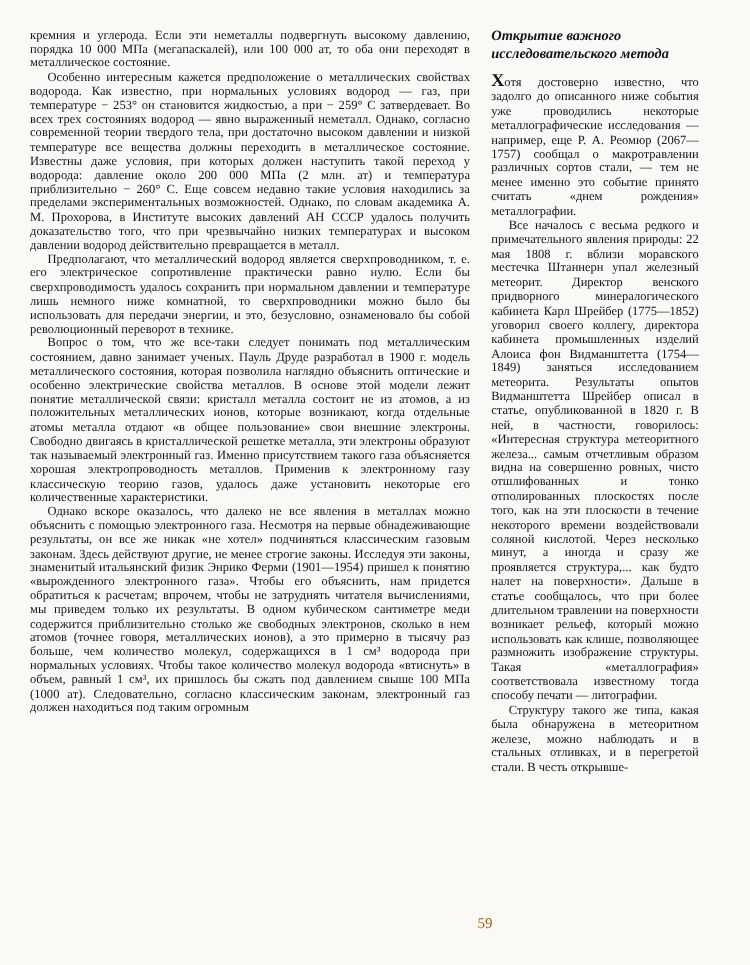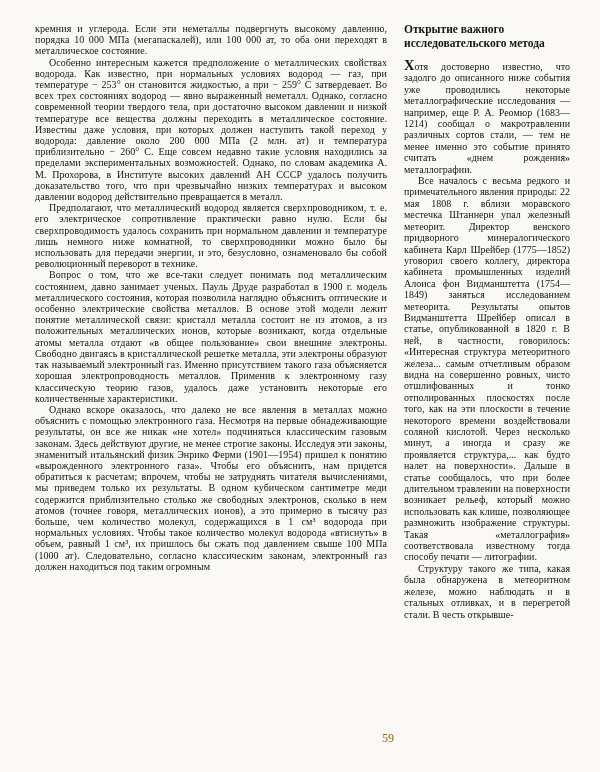--- a/index.html
+++ b/index.html
@@ -6,21 +6,21 @@
     margin: 0;
     padding: 0;
     background: #f6f5f2;
   }
   .page {
     position: relative;
     width: 600px;
     height: 772px;
     background: #faf9f6;
     box-sizing: border-box;
-    padding: 23px 30px 0 35px;
+    padding: 23px 30px 0 24px;
     overflow: hidden;
     font-family: "Liberation Serif", "DejaVu Serif", serif;
     color: #141414;
   }
   .columns {
     display: flex;
     gap: 17px;
   }
   .col {
     text-align: justify;
@@ -39,20 +39,21 @@
     line-height: 11.4px;
   }
   p {
     margin: 0;
     text-indent: 14px;
   }
   p.noindent {
     text-indent: 0;
   }
   .section-heading {
+    font-style: italic;
     font-weight: bold;
     font-size: 11.5px;
     line-height: 13.5px;
     margin: 0 0 10px 0;
     text-align: left;
     hyphens: none;
   }
   .dropcap {
     font-size: 14.5px;
     font-weight: bold;
@@ -77,21 +78,21 @@
     <div class="col col-left">
       <p class="noindent">кремния и углерода. Если эти неметаллы подвергнуть высокому давлению, порядка 10&nbsp;000 МПа (мегапаскалей), или 100&nbsp;000 ат, то оба они переходят в металлическое состояние.</p>
       <p>Особенно интересным кажется предположение о металлических свойствах водорода. Как известно, при нормальных условиях водород — газ, при температуре − 253° он становится жидкостью, а при − 259° С затвердевает. Во всех трех состояниях водород — явно выраженный неметалл. Однако, согласно современной теории твердого тела, при достаточно высоком давлении и низкой температуре все вещества должны переходить в металлическое состояние. Известны даже условия, при которых должен наступить такой переход у водорода: давление около 200&nbsp;000 МПа (2 млн. ат) и температура приблизительно − 260° С. Еще совсем недавно такие условия находились за пределами экспериментальных возможностей. Однако, по словам академика А. М. Прохорова, в Институте высоких давлений АН СССР удалось получить доказательство того, что при чрезвычайно низких температурах и высоком давлении водород действительно превращается в металл.</p>
       <p>Предполагают, что металлический водород является сверхпроводником, т. е. его электрическое сопротивление практически равно нулю. Если бы сверхпроводимость удалось сохранить при нормальном давлении и температуре лишь немного ниже комнатной, то сверхпроводники можно было бы использовать для передачи энергии, и это, безусловно, ознаменовало бы собой революционный переворот в технике.</p>
       <p>Вопрос о том, что же все-таки следует понимать под металлическим состоянием, давно занимает ученых. Пауль Друде разработал в 1900 г. модель металлического состояния, которая позволила наглядно объяснить оптические и особенно электрические свойства металлов. В основе этой модели лежит понятие металлической связи: кристалл металла состоит не из атомов, а из положительных металлических ионов, которые возникают, когда отдельные атомы металла отдают «в общее пользование» свои внешние электроны. Свободно двигаясь в кристаллической решетке металла, эти электроны образуют так называемый электронный газ. Именно присутствием такого газа объясняется хорошая электропроводность металлов. Применив к электронному газу классическую теорию газов, удалось даже установить некоторые его количественные характеристики.</p>
       <p>Однако вскоре оказалось, что далеко не все явления в металлах можно объяснить с помощью электронного газа. Несмотря на первые обнадеживающие результаты, он все же никак «не хотел» подчиняться классическим газовым законам. Здесь действуют другие, не менее строгие законы. Исследуя эти законы, знаменитый итальянский физик Энрико Ферми (1901—1954) пришел к понятию «вырожденного электронного газа». Чтобы его объяснить, нам придется обратиться к расчетам; впрочем, чтобы не затруднять читателя вычислениями, мы приведем только их результаты. В одном кубическом сантиметре меди содержится приблизительно столько же свободных электронов, сколько в нем атомов (точнее говоря, металлических ионов), а это примерно в тысячу раз больше, чем количество молекул, содержащихся в 1 см³ водорода при нормальных условиях. Чтобы такое количество молекул водорода «втиснуть» в объем, равный 1 см³, их пришлось бы сжать под давлением свыше 100 МПа (1000 ат). Следовательно, согласно классическим законам, электронный газ должен находиться под таким огромным</p>
     </div>
 
     <div class="col col-right">
       <h2 class="section-heading">Открытие важного исследовательского метода</h2>
-      <p class="noindent"><span class="dropcap">Х</span><span>отя достоверно известно, что задолго до описанного ниже события уже проводились некоторые металлографические исследования — например, еще Р. А. Реомюр (1683—1214) сообщал о макротравлении различных сортов стали, — тем не менее именно это событие принято считать «днем рождения» металлографии.</span></p>
+      <p class="noindent"><span class="dropcap">Х</span><span>отя достоверно известно, что задолго до описанного ниже события уже проводились некоторые металлографические исследования — например, еще Р. А. Реомюр (2067—1757) сообщал о макротравлении различных сортов стали, — тем не менее именно это событие принято считать «днем рождения» металлографии.</span></p>
       <p>Все началось с весьма редкого и примечательного явления природы: 22 мая 1808 г. вблизи моравского местечка Штаннерн упал железный метеорит. Директор венского придворного минералогического кабинета Карл Шрейбер (1775—1852) уговорил своего коллегу, директора кабинета промышленных изделий Алоиса фон Видманштетта (1754—1849) заняться исследованием метеорита. Результаты опытов Видманштетта Шрейбер описал в статье, опубликованной в 1820 г. В ней, в частности, говорилось: «Интересная структура метеоритного железа... самым отчетливым образом видна на совершенно ровных, чисто отшлифованных и тонко отполированных плоскостях после того, как на эти плоскости в течение некоторого времени воздействовали соляной кислотой. Через несколько минут, а иногда и сразу же проявляется структура,... как будто налет на поверхности». Дальше в статье сообщалось, что при более длительном травлении на поверхности возникает рельеф, который можно использовать как клише, позволяющее размножить изображение структуры. Такая «металлография» соответствовала известному тогда способу печати — литографии.</p>
       <p>Структуру такого же типа, какая была обнаружена в метеоритном железе, можно наблюдать и в стальных отливках, и в перегретой стали. В честь открывше-</p>
     </div>
 
   </div>
 
   <div class="page-number">59</div>
 </div>
 
 </body></html>

